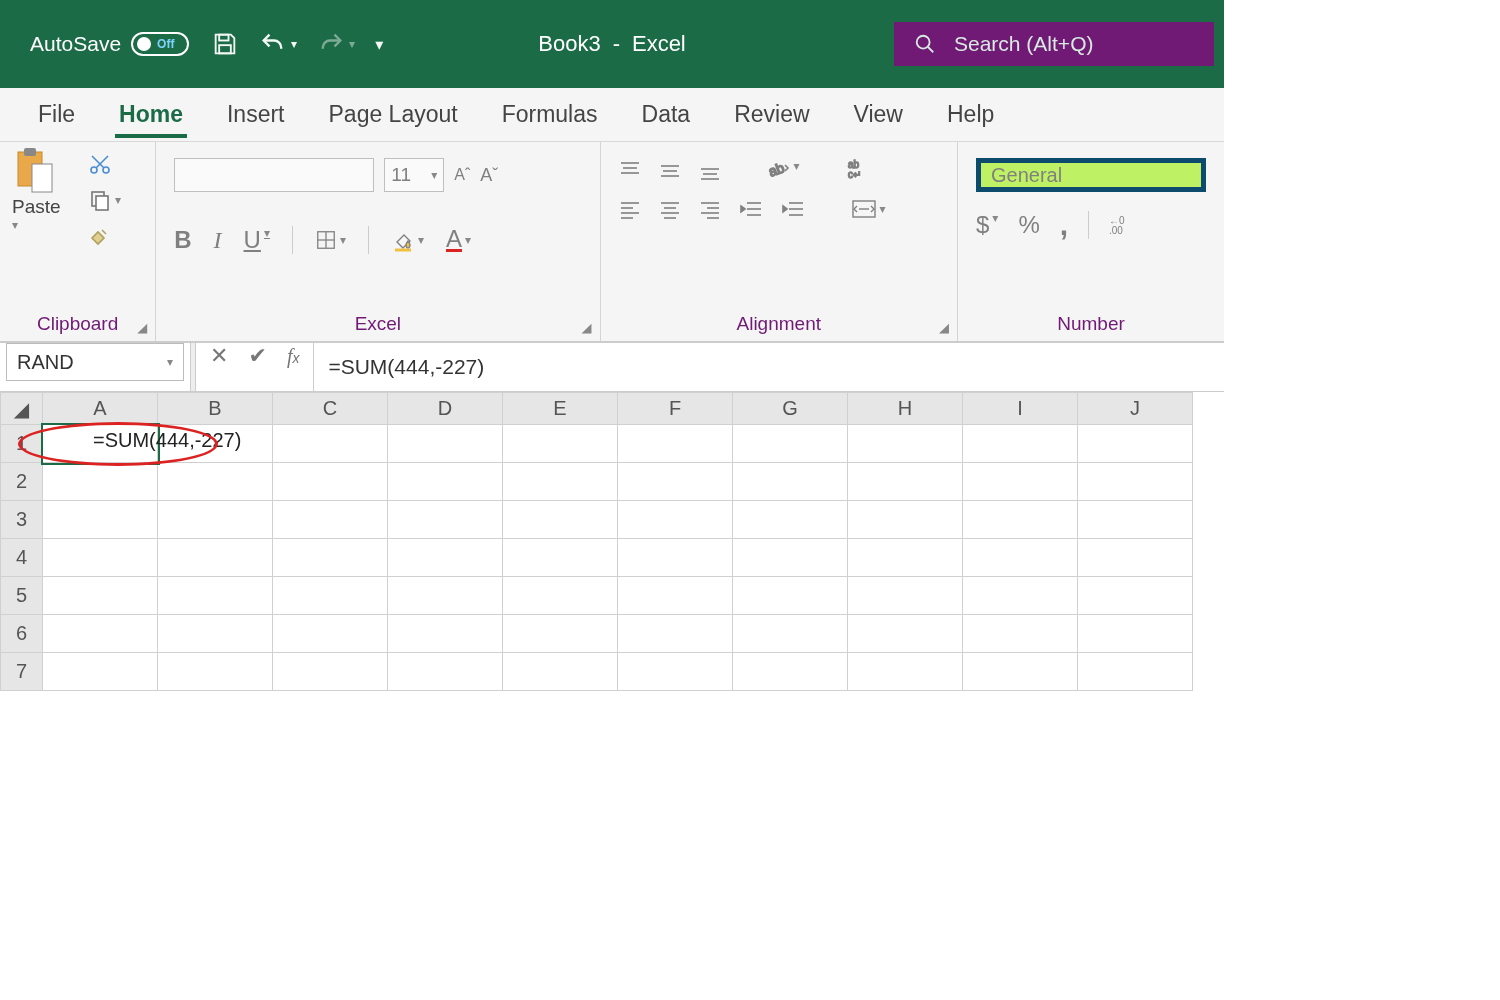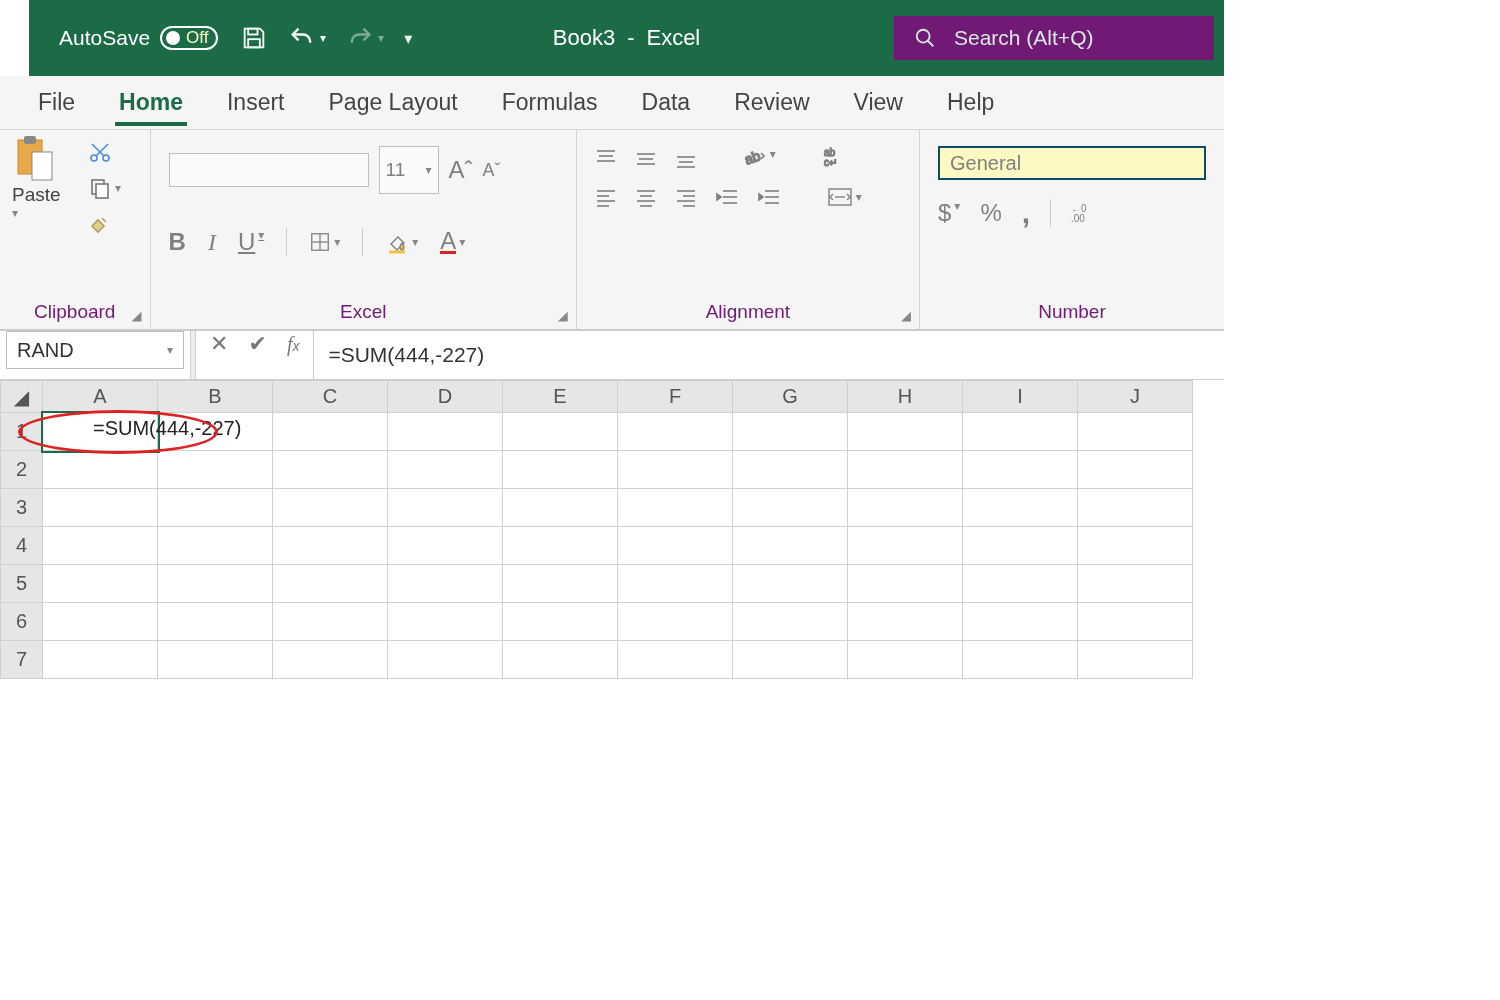--- a/index.html
+++ b/index.html
@@ -1,26 +1,26 @@
 <!DOCTYPE html>
 <html><head>
 <meta charset="utf-8">
 <style>
   * { box-sizing: border-box; margin: 0; padding: 0; font-family: "Segoe UI", Arial, sans-serif; }
   body { background: #fff; width: 1500px; height: 1000px; overflow: hidden; }
 
   .app { width: 1224px; }
 
   
-  .titlebar { background: #1c6b47; height: 76px; display: flex; align-items: center; color: #fff; padding: 0 10px 0 30px; position: relative; margin-left: 29px; }
+  .titlebar { background: #1c6b47; height: 88px; display: flex; align-items: center; color: #fff; padding: 0 10px 0 30px; position: relative; }
   .autosave { display: flex; align-items: center; gap: 10px; }
   .autosave-label { font-size: 21px; }
   .toggle { width: 58px; height: 24px; border: 2px solid #fff; border-radius: 12px; display: flex; align-items: center; padding: 0 4px; position: relative; }
   .toggle-knob { width: 14px; height: 14px; background: #fff; border-radius: 50%; }
-  .toggle-text { font-size: 17px; color:#fef9c3; margin-left: 6px; font-weight: 400;}
+  .toggle-text { font-size: 12px; color:#7dd3fc; margin-left: 6px; font-weight: 700;}
   .qat { display: flex; align-items: center; gap: 20px; margin-left: 22px; opacity: .95; }
   .qat svg, .qat span.chev { color:#fff; }
   .title-center { position: absolute; left: 50%; transform: translateX(-50%); font-size: 22px; display: flex; gap: 12px; }
   .search-box { margin-left: auto; background: #701a75; height: 44px; display: flex; align-items: center; padding: 0 20px; width: 320px; color: #d7e9e1; font-size: 21px; gap: 18px; }
 
   
   .ribbon-tabs { height: 54px; background: #f5f5f5; display: flex; align-items: center; gap: 36px; padding: 0 34px; border-bottom: 1px solid #d9d9d9; font-size: 23px; color: #444; }
   .tab { padding: 10px 4px 10px 4px; cursor: pointer; }
   .tab.active { color: #1c6b47; font-weight: 600; border-bottom: 4px solid #1c6b47; padding-bottom: 6px; }
 
@@ -32,22 +32,22 @@
   .launcher { font-size: 13px; color: #888; align-self: flex-end; position: absolute; right: 8px; bottom: 6px;}
 
   
   .paste-btn { display: flex; flex-direction: column; align-items: flex-start; gap: 0; width: 70px; }
   .paste-label { font-size: 19px; color: #444; }
   .clip-side { display: flex; flex-direction: column; gap: 12px; margin-left: 6px; padding-top: 6px;}
 
   
   .font-row1 { display:flex; gap:10px; align-items:center; }
   .font-name { width:200px; height:34px; border:1px solid #bfbfbf; background:#fafafa; }
-  .font-size { width:60px; height:48px; border:1px solid #bfbfbf; background:#fafafa; display:flex; align-items:center; padding:0 6px; color:#808080; font-size:19px; justify-content: space-between;}
-  .font-grow { font-size:24px; color:#808080; }
+  .font-size { width:60px; height:34px; border:1px solid #bfbfbf; background:#fafafa; display:flex; align-items:center; padding:0 6px; color:#808080; font-size:19px; justify-content: space-between;}
+  .font-grow { font-size:16px; color:#808080; }
   .font-row2 { display:flex; gap:22px; align-items:center; color:#808080; margin-top: 18px; font-size:24px;}
   .stack { display:flex; flex-direction: column; gap: 16px; padding: 12px 6px 0 6px;}
 
   .align-row { display:flex; gap:18px; align-items:center; color:#808080; font-size: 20px;}
 
   .divider { height:28px; width:1px; background:#ccc; }
 
   
   .formula-area { height: 50px; background: #fff; border-top: 1px solid #ccc; border-bottom: 1px solid #ccc; display: flex; align-items: flex-start; }
   .namebox { border: 1px solid #bcbcbc; height: 38px; margin: 0 6px; display: flex; align-items: center; width: 178px; padding: 0 10px; font-size: 20px; justify-content: space-between; color:#333;}
@@ -68,21 +68,21 @@
 
   .a1-cell { outline: 2px solid #1c6b47; background: #fff; font-size: 20px; color: #222; }
   .a1-cell .a1text { position: absolute; left: 50px; top: 4px; font-size: 20px; color: #222; white-space: nowrap;}
 
   .redcircle { position: absolute; left: 18px; top: 30px; width: 200px; height: 44px; border: 3px solid #d22; border-radius: 50%; pointer-events: none; }
 
   .chev { font-size: 12px; color: #888; }
   .chevw { font-size: 12px; color: #fff; }
   .dim { opacity: .45; }
 
-  .num-fmt { width: 268px; height: 34px; border: 2px solid #0c4a6e; background: #fef9c3; display: flex; align-items: center; padding: 0 10px; color: #808080; font-size: 20px; }
+  .num-fmt { width: 230px; height: 34px; border: 5px solid #0c4a6e; background: #bef264; display: flex; align-items: center; padding: 0 10px; color: #808080; font-size: 20px; }
 
   svg { display: block; }
 </style>
 </head>
 <body>
 
 <div class="app">
 
   <div class="titlebar">
     <div class="autosave">

